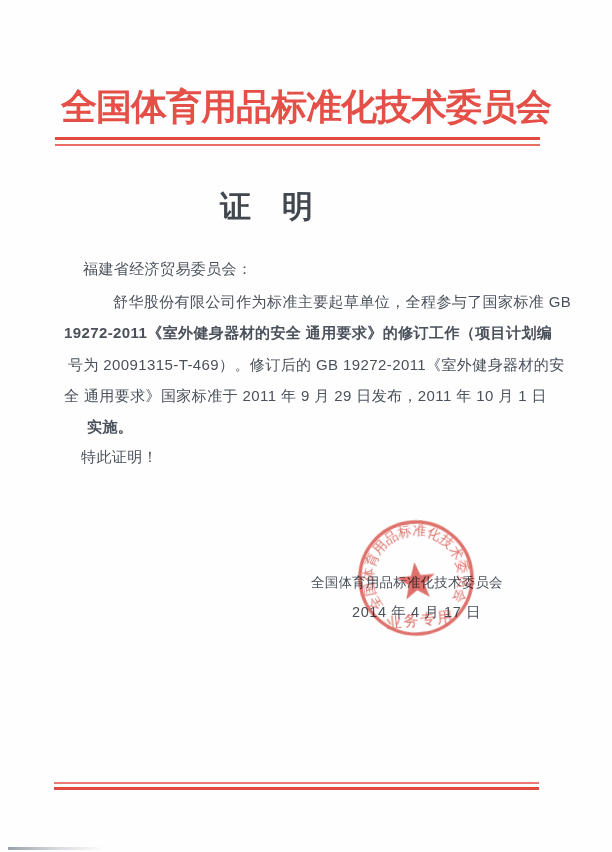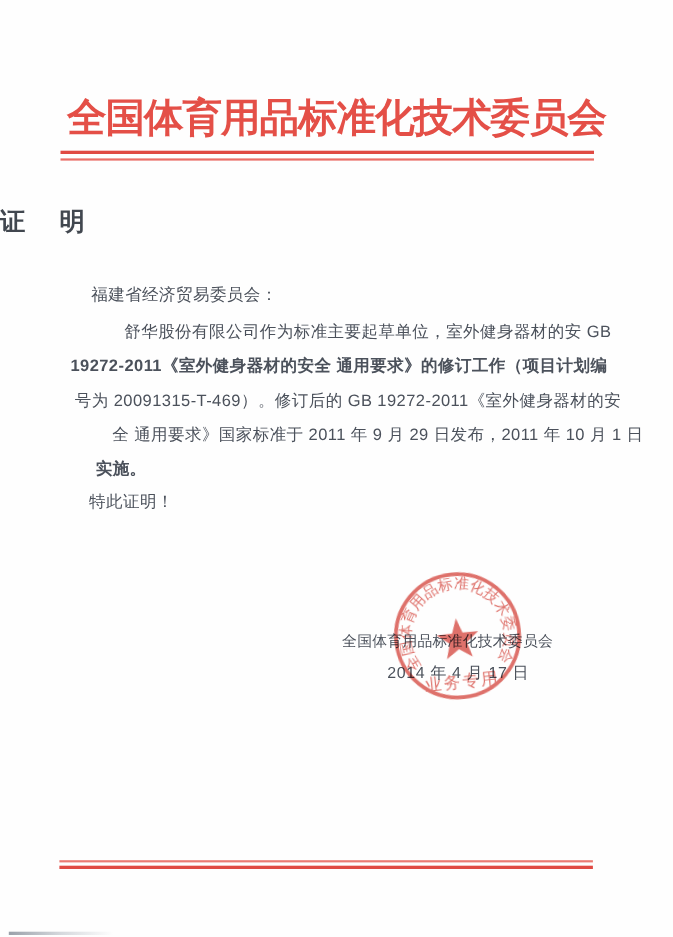--- a/index.html
+++ b/index.html
@@ -20,38 +20,39 @@
     letter-spacing:-1px;
     color:#e44f47;
     white-space:nowrap;
   }
   .rule{position:absolute;left:55px;width:485px;}
   .rule-top-thick{top:137px;height:3px;background:#e04a43;}
   .rule-top-thin{top:144px;height:2px;background:#ea6d66;}
   
   .doc-title{
     position:absolute;top:186px;left:0;width:564px;
-    font-size:23px;font-weight:600;
+    text-align:center;
+    font-size:31px;font-weight:600;
     letter-spacing:31px;
     color:#41474f;
     white-space:nowrap;
   }
   
   .line{
     position:absolute;
     font-size:15px;line-height:17px;
     letter-spacing:0.4px;
     color:#4b515b;
     white-space:nowrap;
   }
   .l-addressee{left:83px;top:260px;}
   .l-p1{left:113px;top:293px;}
   .l-p2{left:64px;top:324px;font-weight:bold;}
   .l-p3{left:68px;top:356px;}
-  .l-p4{left:64px;top:387px;margin-left:38px;}
+  .l-p4{left:64px;top:387px;}
   .l-p5{left:87px;top:418px;font-weight:bold;}
   .l-closing{left:81px;top:448px;}
   
   .sig-org{left:311px;top:574px;font-size:13.5px;letter-spacing:0.2px;}
   .sig-date{left:352px;top:604px;font-size:14.5px;letter-spacing:0.6px;}
   
   .stamp{
     position:absolute;left:341px;top:503px;
     width:150px;height:150px;
     transform:rotate(-6deg);
@@ -78,21 +79,21 @@
 <div class="page">
 
   <div class="letterhead-title">全国体育用品标准化技术委员会</div>
 
   <div class="rule rule-top-thick"></div>
   <div class="rule rule-top-thin"></div>
 
   <div class="doc-title">证明</div>
 
   <div class="line l-addressee">福建省经济贸易委员会：</div>
-  <div class="line l-p1">舒华股份有限公司作为标准主要起草单位，室外健身器材的安 GB</div>
+  <div class="line l-p1">舒华股份有限公司作为标准主要起草单位，全程参与了国家标准 GB</div>
   <div class="line l-p2">19272-2011《室外健身器材的安全 通用要求》的修订工作（项目计划编</div>
   <div class="line l-p3">号为 20091315-T-469）。修订后的 GB 19272-2011《室外健身器材的安</div>
   <div class="line l-p4">全 通用要求》国家标准于 2011 年 9 月 29 日发布，2011 年 10 月 1 日</div>
   <div class="line l-p5">实施。</div>
   <div class="line l-closing">特此证明！</div>
 
   <div class="line sig-org">全国体育用品标准化技术委员会</div>
   <div class="line sig-date">2014 年 4 月 17 日</div>
 
   <svg class="stamp" viewBox="0 0 150 150" xmlns="http://www.w3.org/2000/svg" xmlns:xlink="http://www.w3.org/1999/xlink">

